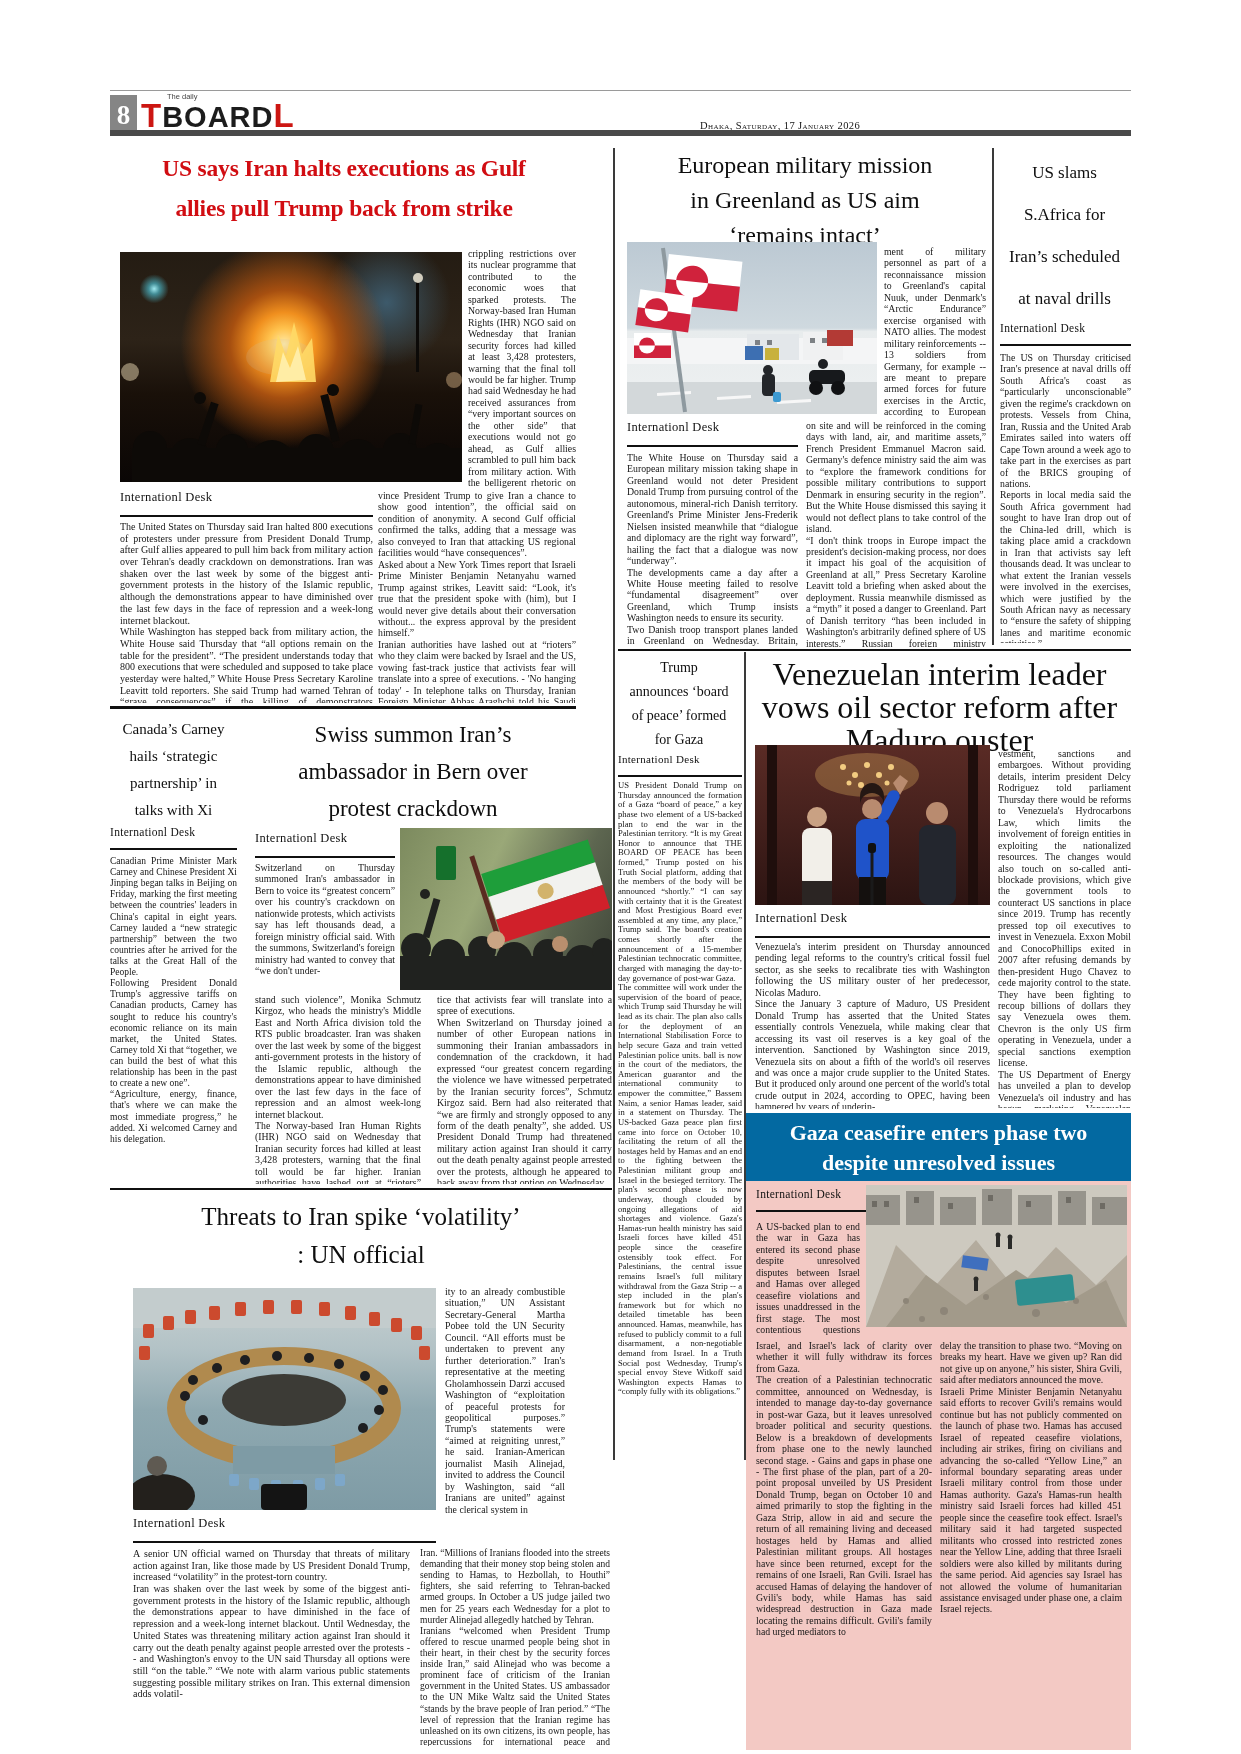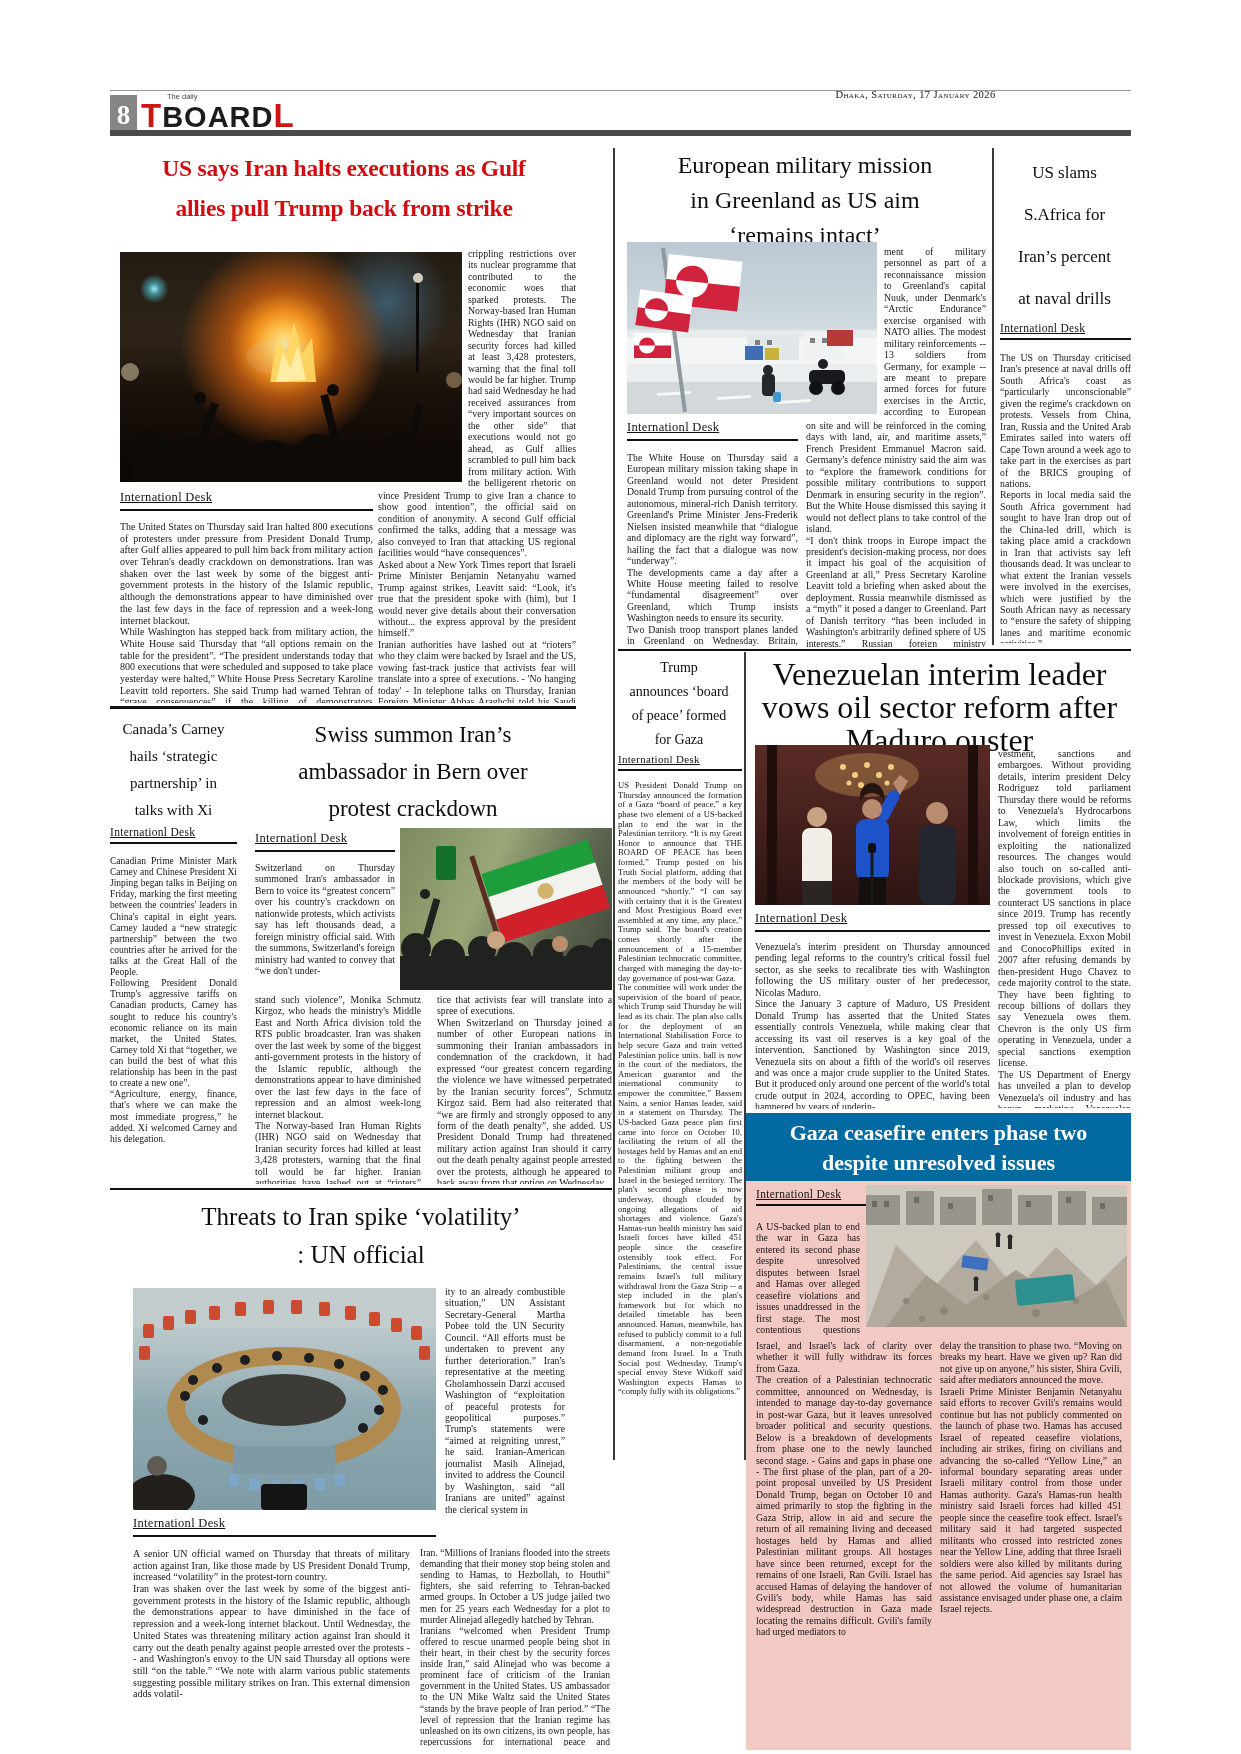--- a/index.html
+++ b/index.html
@@ -1,37 +1,37 @@
 <!DOCTYPE html>
 <html><head>
 <meta charset="utf-8">
 <style>
   html,body{margin:0;padding:0;background:#e9e9e9;}
   .page{position:relative;width:1241px;height:1754px;background:#ffffff;margin:0 auto;
         font-family:"Liberation Serif","DejaVu Serif",serif;overflow:hidden;}
   .abs{position:absolute;}
   .photo{position:absolute;overflow:hidden;}
   .byline{position:absolute;font:12.5px "Liberation Serif",serif;color:#111;
-          border-bottom:2.5px solid #101010;padding-bottom:4px;letter-spacing:.3px;text-decoration:underline;}
+          border-bottom:2.5px solid #101010;padding-bottom:10px;letter-spacing:.3px;}
   .bt{position:absolute;font-family:"Liberation Serif","DejaVu Serif",serif;text-align:justify;
       white-space:pre-line;overflow:hidden;color:#161616;line-height:1.17;font-size:9.8px;}
   .hl{position:absolute;font-family:"Liberation Serif","DejaVu Serif",serif;text-align:center;
       white-space:pre-line;color:#0e0e0e;font-weight:400;}
   .rule{position:absolute;background:#101010;}
   .vline{position:absolute;width:1.5px;background:#3a3a3a;}
   .num-box{position:absolute;left:110px;top:95px;width:27px;height:40px;background:#858585;
            color:#fff;font:bold 27px "Liberation Serif",serif;text-align:center;line-height:40px;}
   .brand{position:absolute;left:141px;top:99px;font-family:"Liberation Sans","DejaVu Sans",sans-serif;
          font-weight:bold;font-size:29px;letter-spacing:1px;line-height:1;}
   .brand .t,.brand .l{color:#cc1612;font-size:33px;}
   .brand .mid{color:#1c1c1c;}
   .tagline{position:absolute;left:167px;top:92px;font:7.5px "Liberation Sans",sans-serif;color:#444;}
   .section-title{position:absolute;left:110px;top:101px;width:1021px;text-align:center;
                  font:bold 17px "Liberation Serif",serif;color:#0d0d0d;}
-  .dateline{position:absolute;left:700px;top:89px;width:431px;text-align:center;
+  .dateline{position:absolute;left:700px;top:120px;width:431px;text-align:left;
             font:10.5px "Liberation Serif",serif;font-variant:small-caps;letter-spacing:.4px;color:#151515;}
   .banner{position:absolute;background:#0369a1;color:#ffffff;text-align:center;white-space:pre-line;
           font-family:"Liberation Serif",serif;font-weight:bold;}
   .pinkpanel{position:absolute;background:#f3c9c4;}
   svg{display:block;}
 </style>
 </head>
 <body>
 
 <div class="page">
@@ -148,21 +148,21 @@
 The developments came a day after a White House meeting failed to resolve “fundamental disagreement” over Greenland, which Trump insists Washington needs to ensure its security.
 Two Danish troop transport planes landed in Greenland on Wednesday. Britain, Finland, France, Germany, the Netherlands, Norway and Sweden have also announced the deploy-</div>
     <div class="bt" style="left:884px;top:246px;width:102px;height:170px;">ment of military personnel as part of a reconnaissance mission to Greenland's capital Nuuk, under Denmark's “Arctic Endurance” exercise organised with NATO allies. The modest military reinforcements -- 13 soldiers from Germany, for example -- are meant to prepare armed forces for future exercises in the Arctic, according to European defence sources. “A first team of French service members is already</div>
     <div class="bt" style="left:806px;top:420px;width:180px;height:227px;">on site and will be reinforced in the coming days with land, air, and maritime assets,” French President Emmanuel Macron said. Germany's defence ministry said the aim was to “explore the framework conditions for possible military contributions to support Denmark in ensuring security in the region”. But the White House dismissed this saying it would not deflect plans to take control of the island.
 “I don't think troops in Europe impact the president's decision-making process, nor does it impact his goal of the acquisition of Greenland at all,” Press Secretary Karoline Leavitt told a briefing when asked about the deployment. Russia meanwhile dismissed as a “myth” it posed a danger to Greenland. Part of Danish territory “has been included in Washington's arbitrarily defined sphere of US interests,” Russian foreign ministry spokeswoman Maria Zakharova said.</div>
   </section>
 
   <section>
     <div class="hl" style="left:998px;top:152px;width:133px;font-size:17px;line-height:42px;">US slams
 S.Africa for
-Iran’s percent
+Iran’s scheduled
 at naval drills</div>
     <div class="byline" style="left:1000px;top:322px;width:131px;font-size:11.5px;">Internationl Desk</div>
     <div class="bt" style="left:1000px;top:352px;width:131px;height:291px;">The US on Thursday criticised Iran's presence at naval drills off South Africa's coast as “particularly unconscionable” given the regime's crackdown on protests. Vessels from China, Iran, Russia and the United Arab Emirates sailed into waters off Cape Town around a week ago to take part in the exercises as part of the BRICS grouping of nations.
 Reports in local media said the South Africa government had sought to have Iran drop out of the China-led drill, which is taking place amid a crackdown in Iran that activists say left thousands dead. It was unclear to what extent the Iranian vessels were involved in the exercises, which were justified by the South African navy as necessary to “ensure the safety of shipping lanes and maritime economic activities.”
 Critics have noted the drill brings together nations with major diplomatic differences with the United States while Pretoria is seeking to improve its own battered ties with Washington.</div>
   </section>
 
   <section>
     <div class="hl" style="left:110px;top:716px;width:127px;font-size:15px;line-height:27px;">Canada’s Carney
 hails ‘strategic

